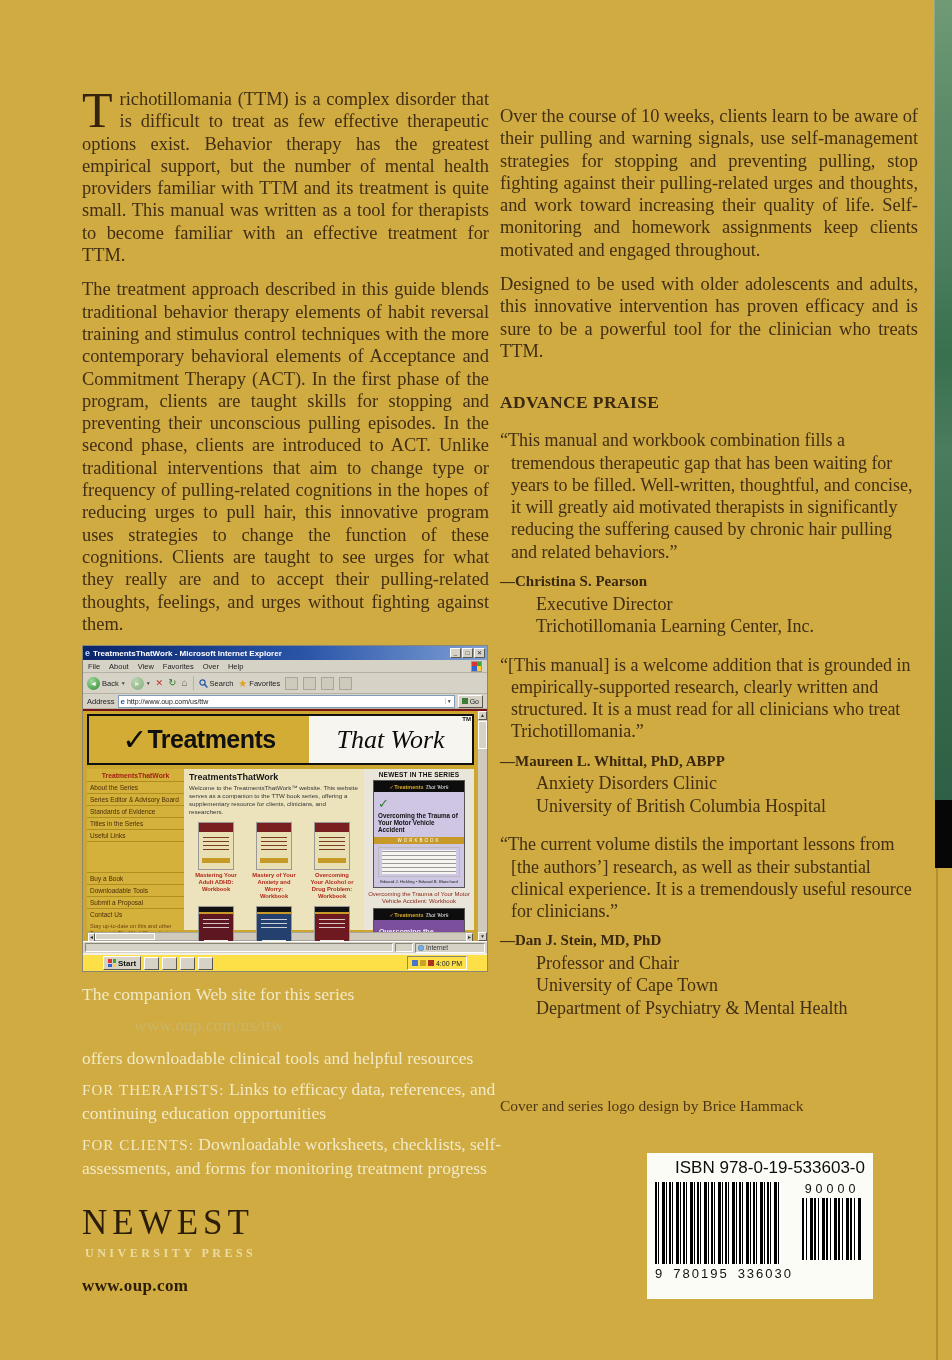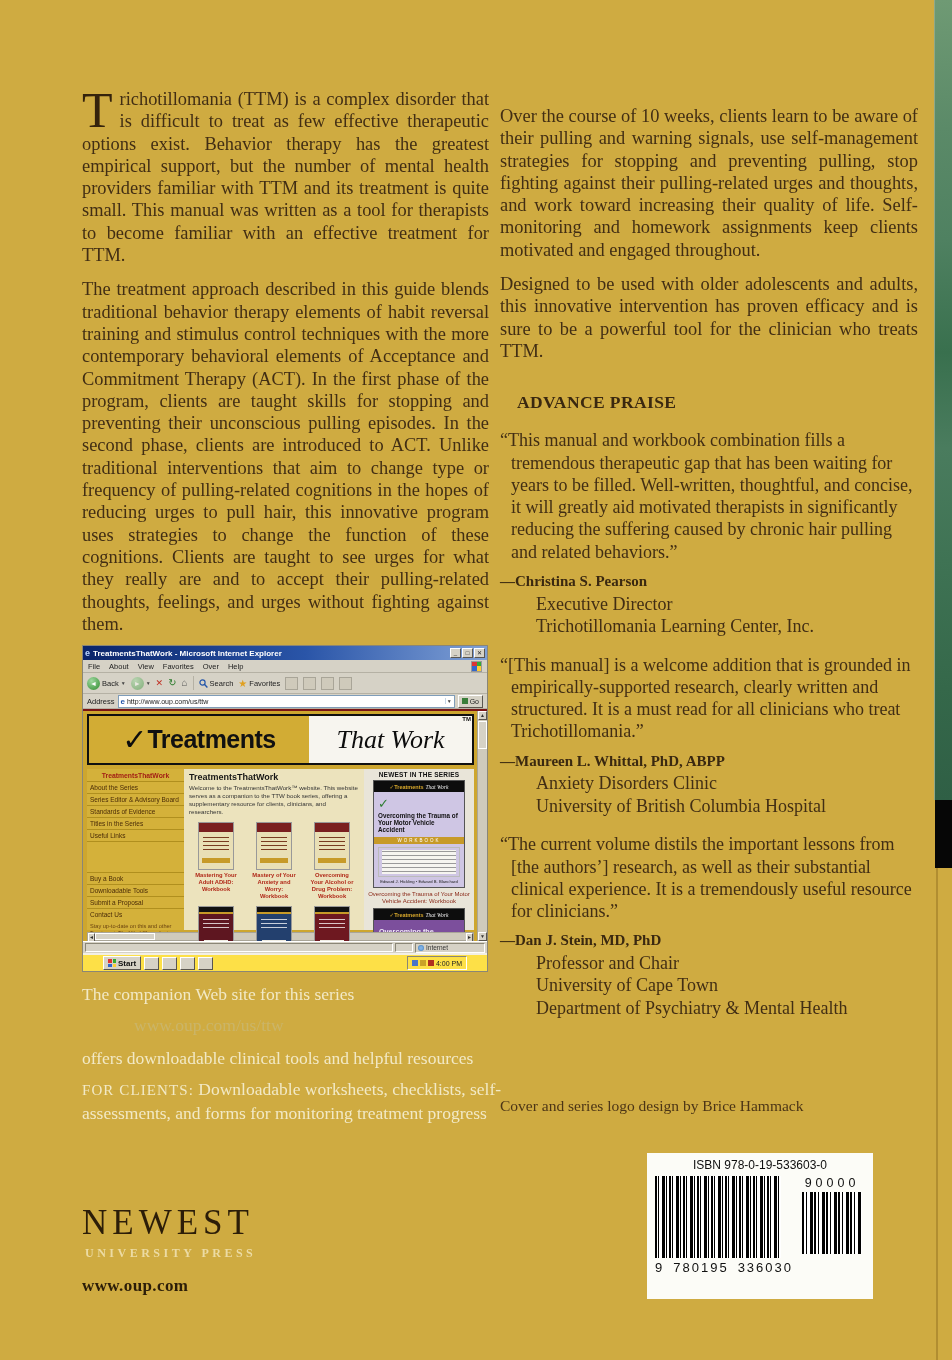--- a/index.html
+++ b/index.html
@@ -10,21 +10,21 @@
     background:linear-gradient(180deg,#6f9a74 0%,#5b8a68 16%,#4f8161 30%,#39704e 44%,#4a7c5e 56%,#3f7354 70%,#35684a 86%,#2f5f45 100%);
     border-left:1px solid #8fa98a;}
   .black-box{position:absolute;right:0;top:800px;width:17px;height:68px;background:#060606;}
   .edge-line{position:absolute;right:14px;top:868px;width:2px;height:492px;background:rgba(100,70,10,.28);}
 
   
   .col-a{position:absolute;left:82px;top:88px;width:407px;}
   .col-b{position:absolute;left:500px;top:105px;width:418px;}
   .para{font-size:18.4px;line-height:22.3px;color:#422e14;text-align:justify;margin:0 0 12px 0;}
   .dropcap{float:left;font-size:50px;line-height:40px;padding:2px 7px 0 0;color:#35230c;font-weight:500;}
-  .praise-h{font-size:17.5px;font-weight:700;letter-spacing:.4px;color:#3a2810;margin:30px 0 16px 17px;}
+  .praise-h{font-size:17.5px;font-weight:700;letter-spacing:.4px;color:#3a2810;margin:30px 0 16px 0;}
   .quote{font-size:18px;line-height:22.3px;color:#422e14;margin:0 0 7px 0;padding-left:11px;text-indent:-11px;text-align:left;}
   .attr{font-size:15px;font-weight:700;color:#3a2810;margin:4px 0 0 0;line-height:22.5px;}
   .role{font-size:18px;color:#422e14;margin:0 0 0 36px;line-height:22.5px;}
   .quote-block{margin-bottom:16px;}
 
   
   .companion{position:absolute;left:82px;top:983px;width:430px;color:#f2e9c6;font-size:17.5px;line-height:23px;}
   .comp-line{margin:0 0 8px 0;}
   .comp-url{margin:0 0 10px 52px;color:#c9b978;opacity:.72;}
   .sc-label{font-size:15px;letter-spacing:1.1px;}
@@ -32,21 +32,21 @@
   
   .oxford{position:absolute;left:82px;top:1203px;}
   .ox-name{font-size:35px;letter-spacing:5px;color:#2c1d08;}
   .ox-press{font-size:12px;font-weight:700;letter-spacing:3.5px;color:#ecdba4;margin:3px 0 0 3px;}
   .ox-url{font-size:17px;font-weight:700;letter-spacing:.4px;color:#2c1d08;margin-top:15px;}
   .credit{position:absolute;left:500px;top:1097px;font-size:15.5px;color:#4c3516;}
 
   
   .isbn-box{position:absolute;left:647px;top:1153px;width:226px;height:146px;background:#fcfcf7;
     box-sizing:border-box;padding:5px 8px;font-family:"Liberation Sans","DejaVu Sans",sans-serif;}
-  .isbn-label{font-size:12px;color:#0d0d0d;text-align:center;white-space:nowrap;}
+  .isbn-label{font-size:17px;color:#0d0d0d;text-align:right;white-space:nowrap;}
   .bc-row{display:flex;margin-top:4px;align-items:flex-start;}
   .bars-main{width:126px;height:82px;background:
     repeating-linear-gradient(90deg,#000 0 2px,#fff 2px 3px,#000 3px 4px,#fff 4px 7px,#000 7px 10px,#fff 10px 11px,#000 11px 12px,#fff 12px 14px);}
   .bc-digits{font-size:13px;color:#111;margin-top:2px;display:flex;gap:9px;letter-spacing:2px;white-space:nowrap;}
   .bc-supp{margin-left:9px;}
   .supp-num{font-size:12.5px;letter-spacing:4px;text-align:center;color:#111;}
   .bars-supp{width:60px;height:62px;margin-top:2px;background:
     repeating-linear-gradient(90deg,#000 0 2px,#fff 2px 4px,#000 4px 5px,#fff 5px 8px,#000 8px 11px,#fff 11px 12px);}
 
   
@@ -387,20 +387,21 @@
       <i style="background:#b03020"></i>
       <span>4:00 PM</span>
     </span>
   </div>
 </div>
 
 <div class="companion">
   <p class="comp-line">The companion Web site for this series</p>
   <p class="comp-url">www.oup.com/us/ttw</p>
   <p class="comp-line">offers downloadable clinical tools and helpful resources</p>
+  <p class="comp-line"><span class="sc-label">FOR THERAPISTS:</span><span> Links to efficacy data, references, and continuing education opportunities</span></p>
   <p class="comp-line"><span class="sc-label">FOR CLIENTS:</span><span> Downloadable worksheets, checklists, self-assessments, and forms for monitoring treatment progress</span></p>
 </div>
 
 <div class="oxford">
   <div class="ox-name">NEWEST</div>
   <div class="ox-press">UNIVERSITY PRESS</div>
   <div class="ox-url">www.oup.com</div>
 </div>
 
 <div class="credit">Cover and series logo design by Brice Hammack</div>

